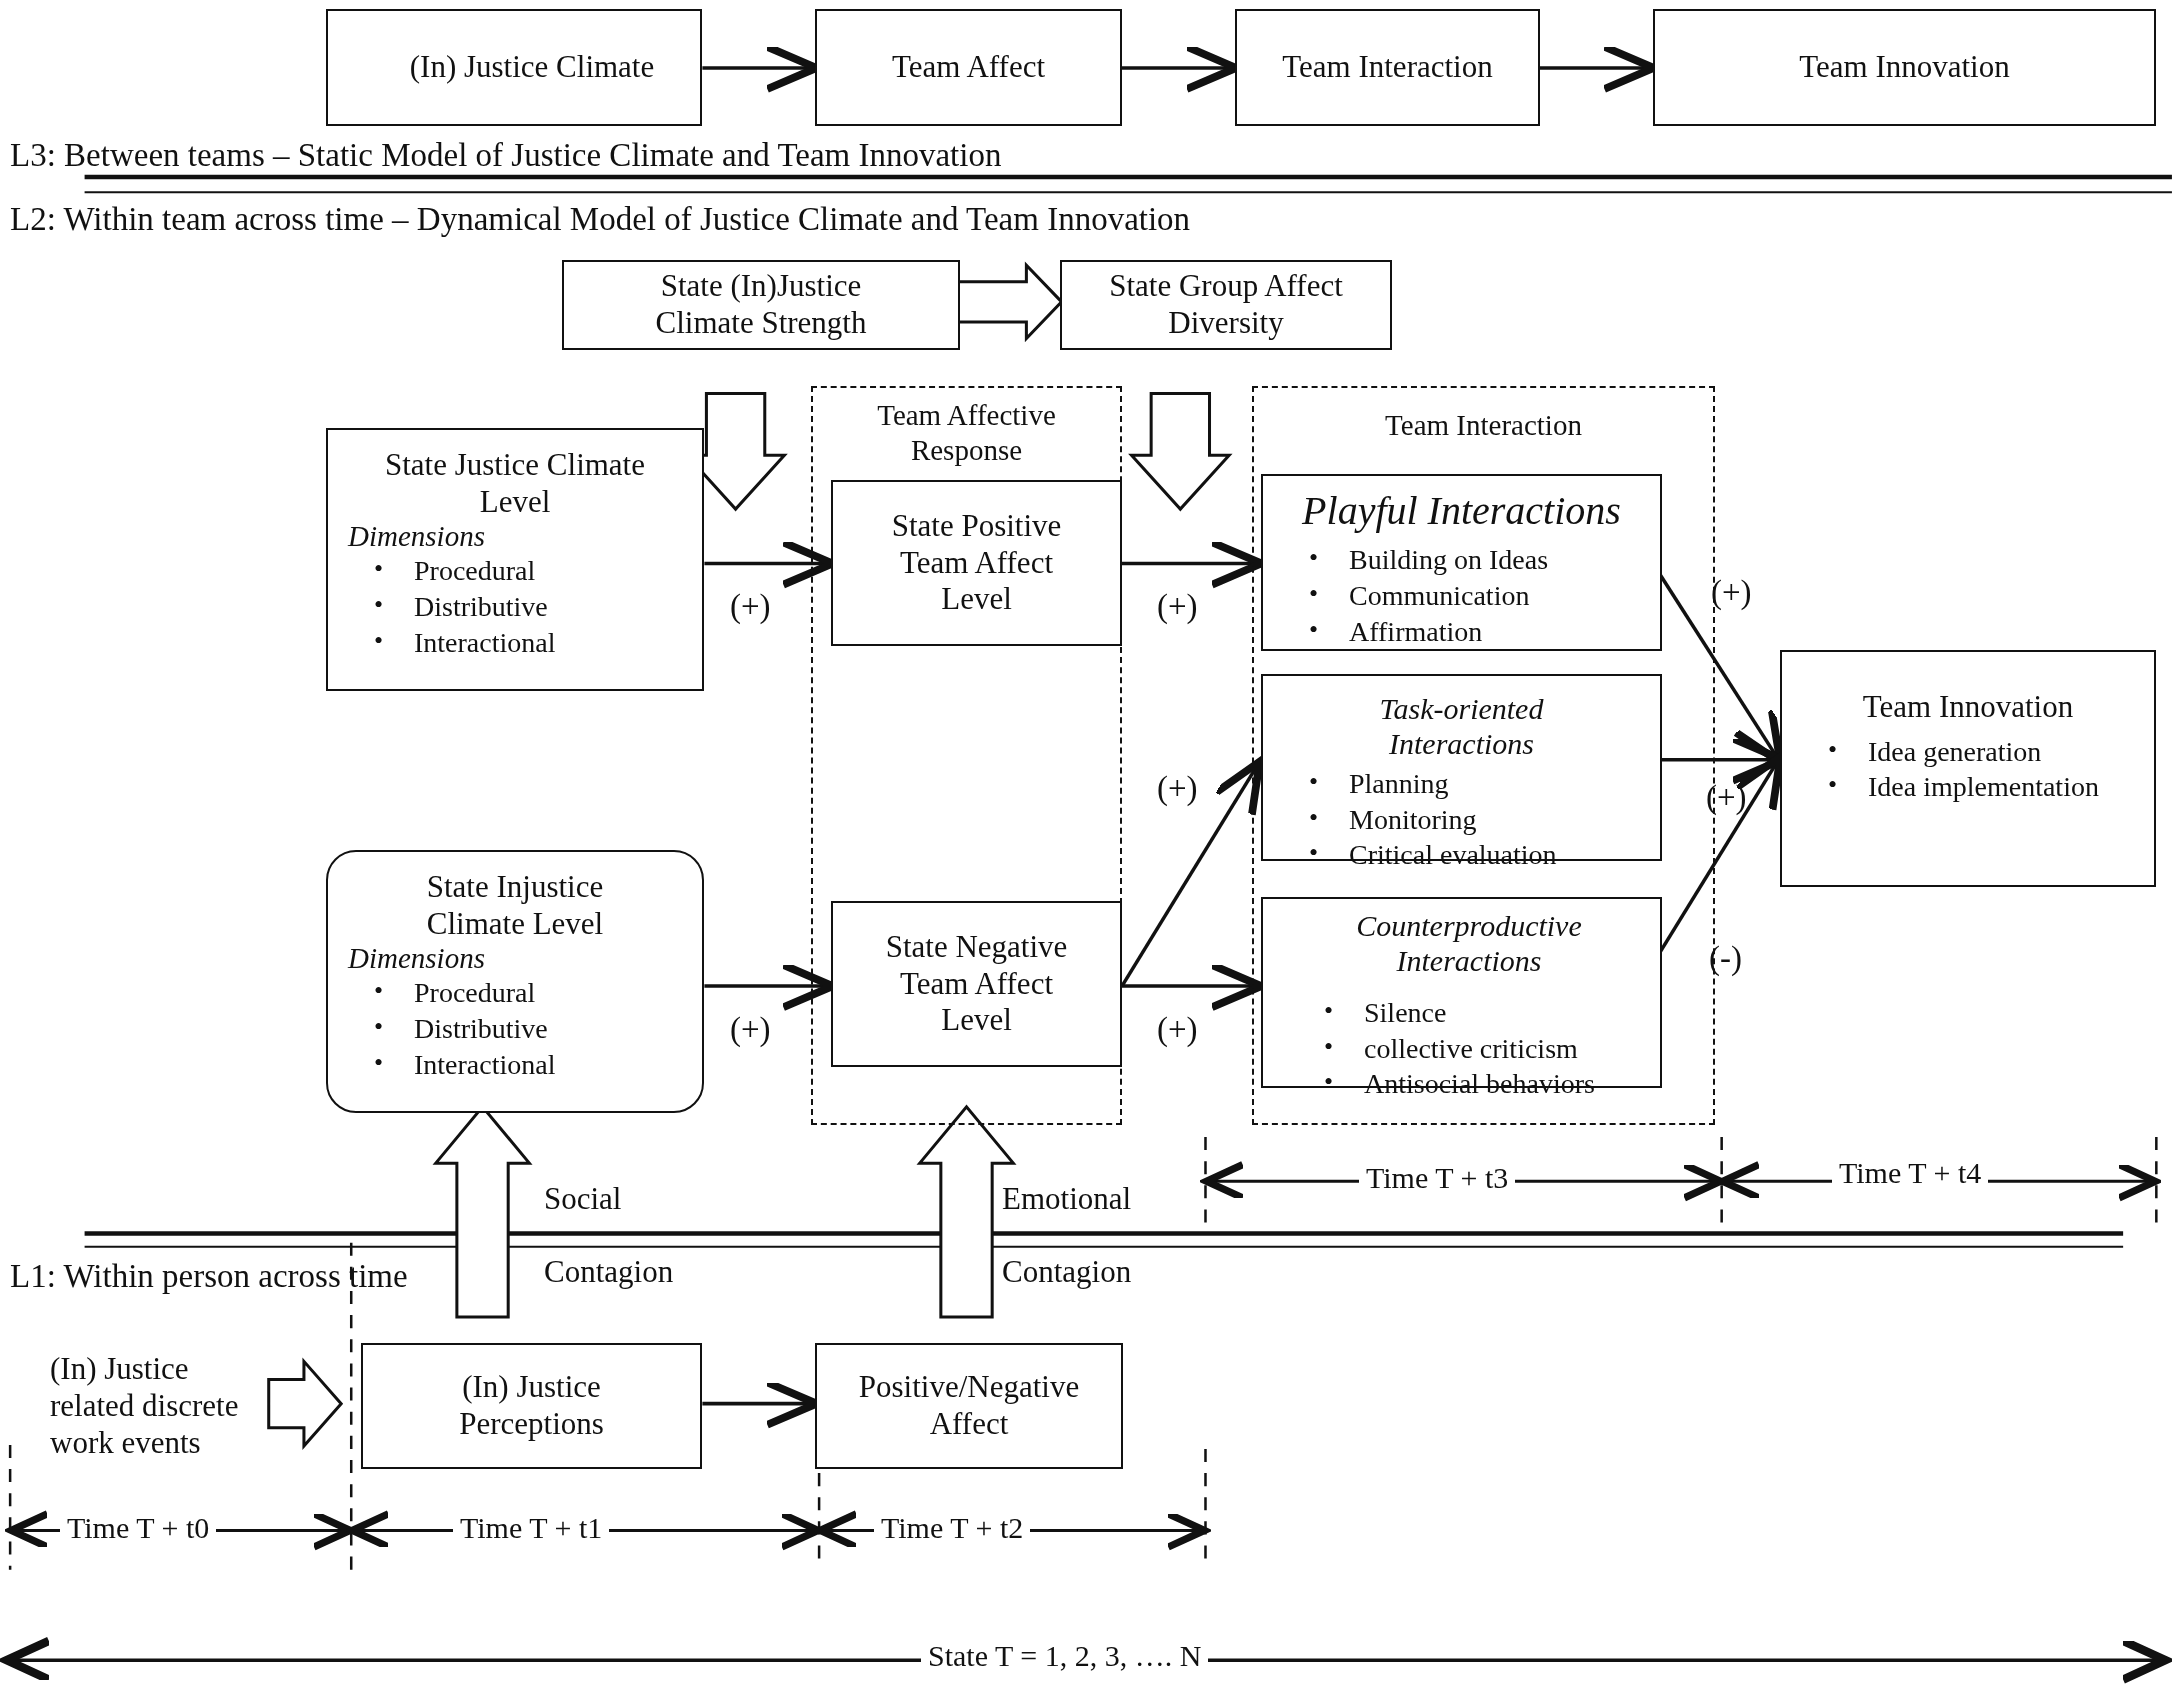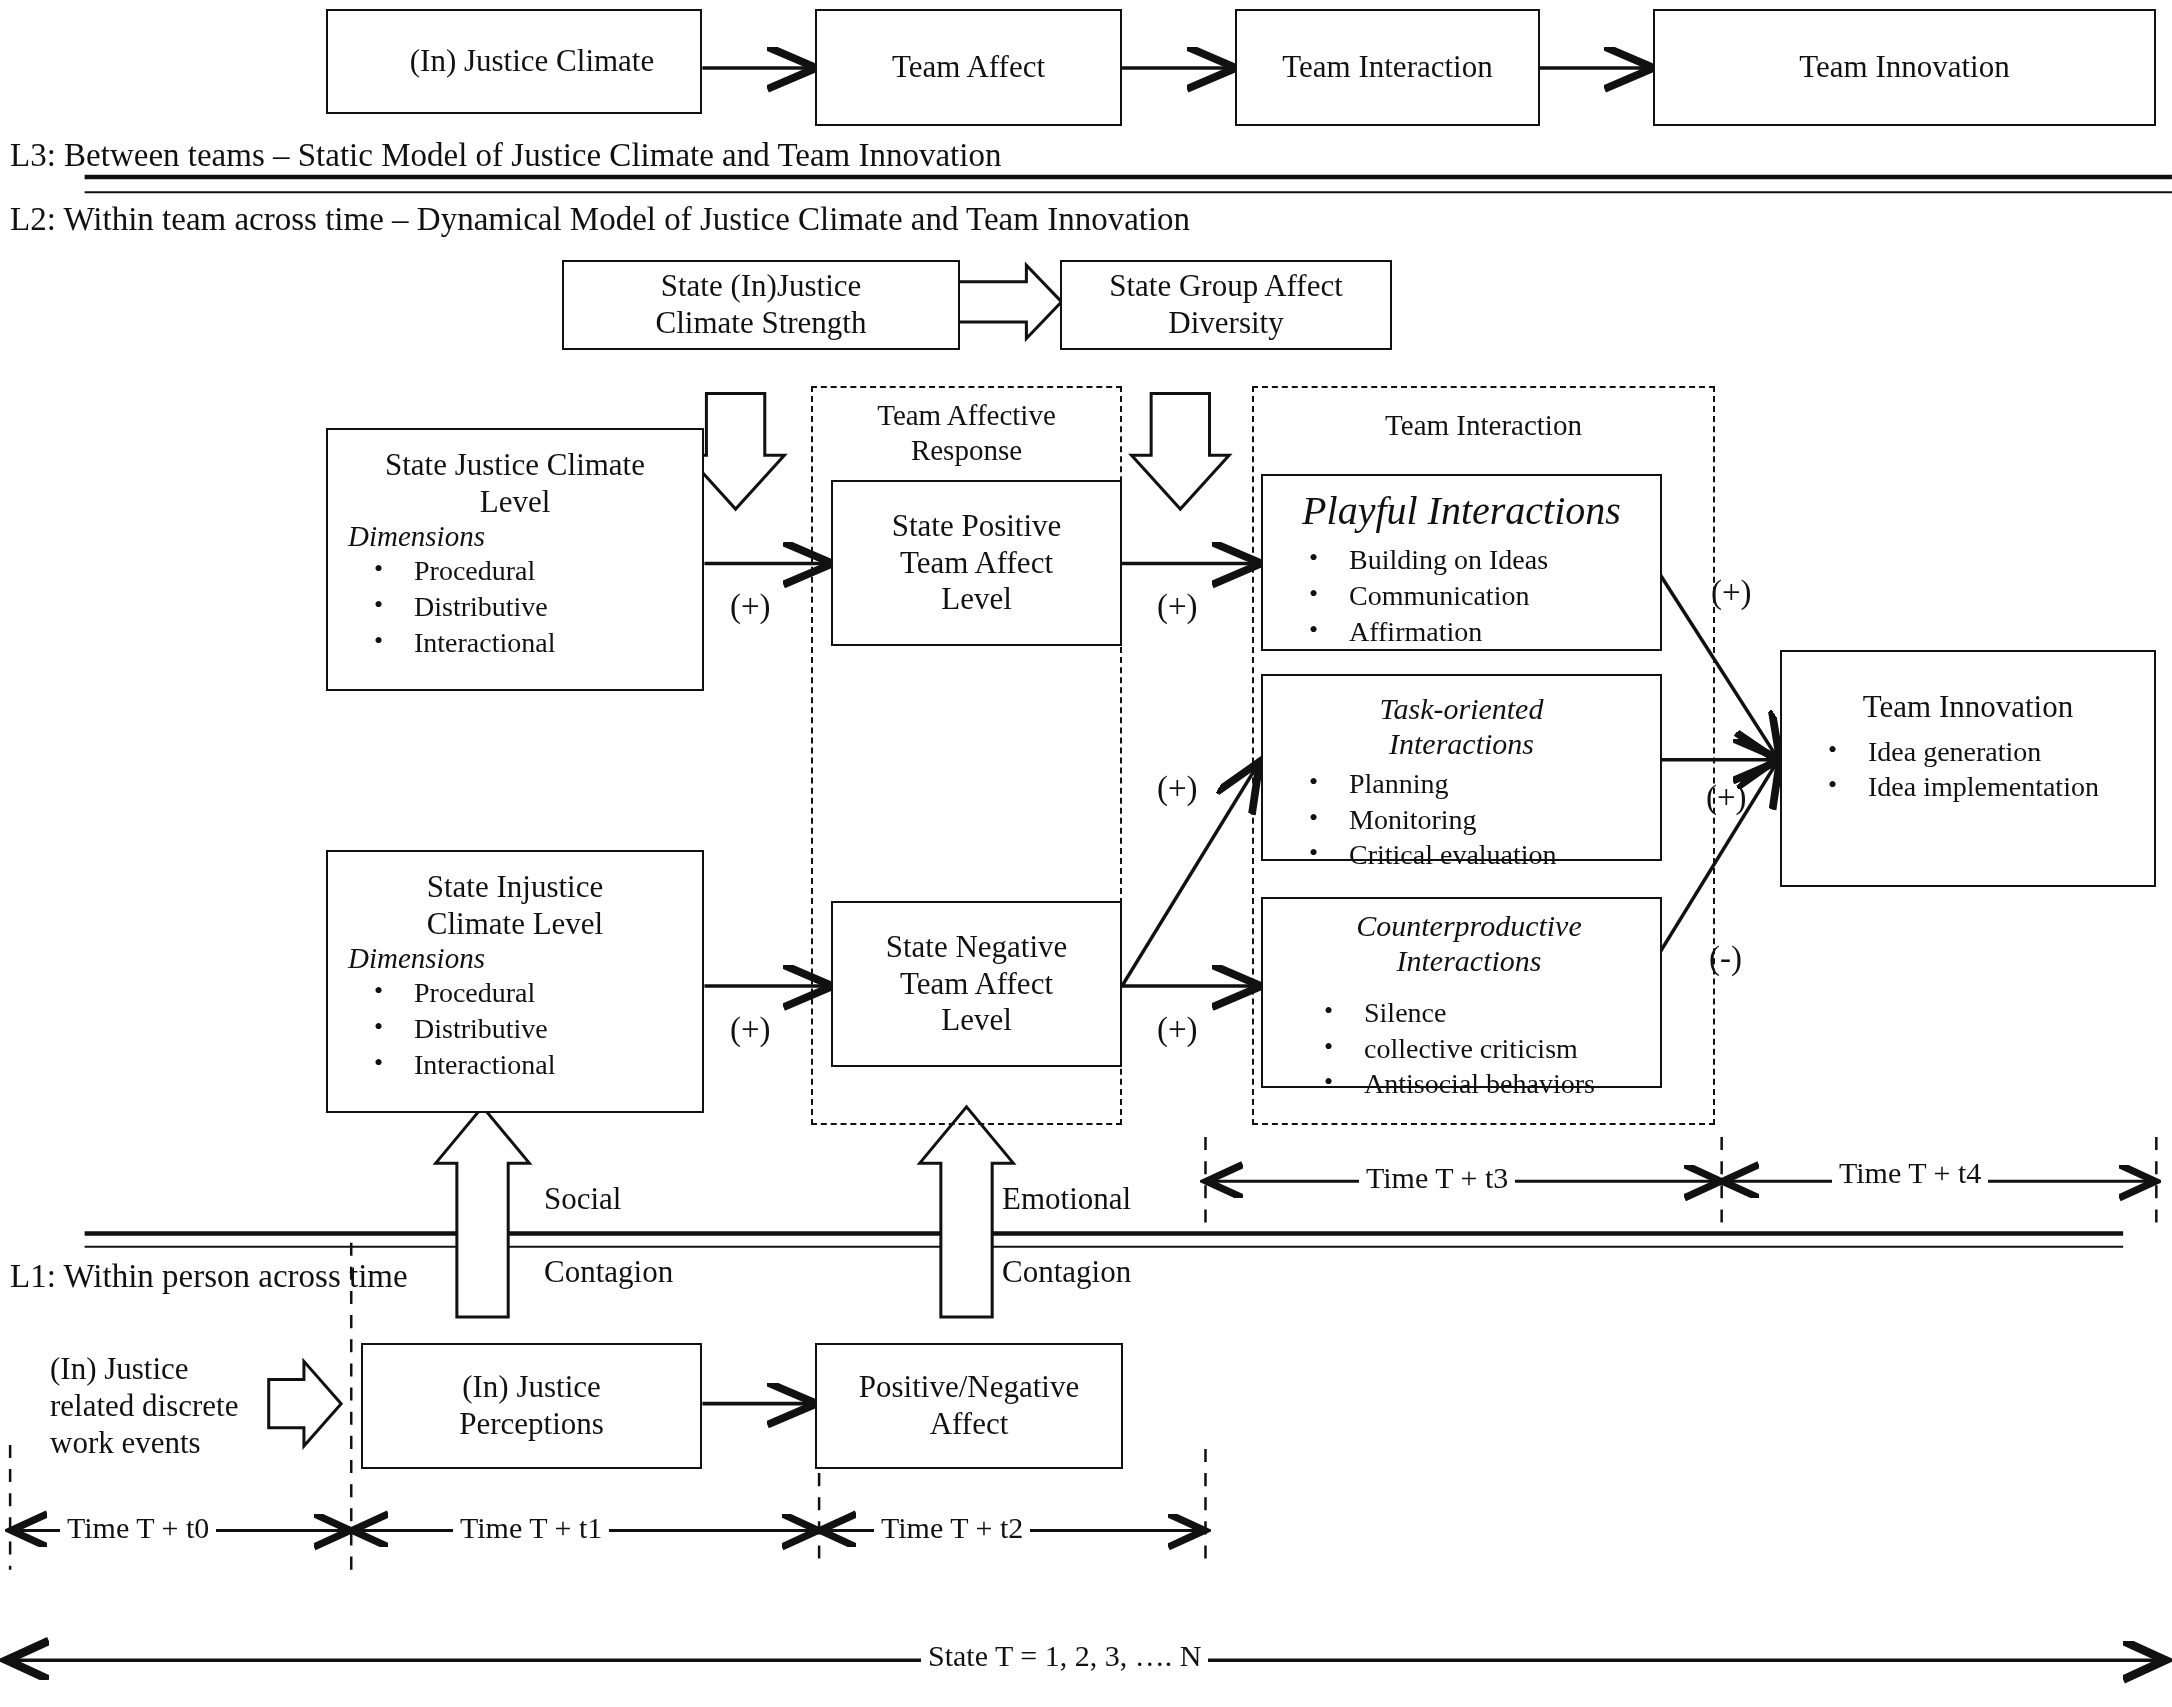--- a/index.html
+++ b/index.html
@@ -89,21 +89,21 @@
     <line x1="1628" y1="2880" x2="1628" y2="3120" stroke="#111" stroke-width="5" stroke-dasharray="26 22"></line>
     <line x1="2396" y1="2880" x2="2396" y2="3120" stroke="#111" stroke-width="5" stroke-dasharray="26 22"></line>
 
     <line x1="28" y1="3042" x2="690" y2="3042" stroke="#111" stroke-width="6" marker-start="url(#ahl)" marker-end="url(#ahs)"></line>
     <line x1="706" y1="3042" x2="1620" y2="3042" stroke="#111" stroke-width="6" marker-start="url(#ahl)" marker-end="url(#ahs)"></line>
     <line x1="1636" y1="3042" x2="2388" y2="3042" stroke="#111" stroke-width="6" marker-start="url(#ahl)" marker-end="url(#ahs)"></line>
 
     <line x1="20" y1="3300" x2="4297" y2="3300" stroke="#111" stroke-width="7" marker-start="url(#ahl)" marker-end="url(#ahs)"></line>
   </svg>
 
-  <div class="bx" style="left:326px;top:9px;width:376px;height:105px;padding-left:36px;">
+  <div class="bx" style="left:326px;top:9px;width:376px;height:117px;padding-left:36px;">
     <div class="ttl">(In) Justice Climate</div>
   </div>
   <div class="bx" style="left:815px;top:9px;width:307px;height:117px;">
     <div class="ttl">Team Affect</div>
   </div>
   <div class="bx" style="left:1235px;top:9px;width:305px;height:117px;">
     <div class="ttl">Team Interaction</div>
   </div>
   <div class="bx" style="left:1653px;top:9px;width:503px;height:117px;">
     <div class="ttl">Team Innovation</div>
@@ -143,21 +143,21 @@
       <span>Level</span>
     </div>
     <div class="dimh">Dimensions</div>
     <ul class="bul">
       <li>Procedural</li>
       <li>Distributive</li>
       <li>Interactional</li>
     </ul>
   </div>
 
-  <div class="bx" style="left:326px;top:850px;width:378px;height:263px;justify-content:flex-start;padding-top:17px;">
+  <div class="bx" style="left:326px;top:850px;width:378px;height:263px;justify-content:flex-start;padding-top:17px;border-radius:30px;">
     <div class="ttl">
       <span>State Injustice</span><br>
       <span>Climate Level</span>
     </div>
     <div class="dimh">Dimensions</div>
     <ul class="bul">
       <li>Procedural</li>
       <li>Distributive</li>
       <li>Interactional</li>
     </ul>

